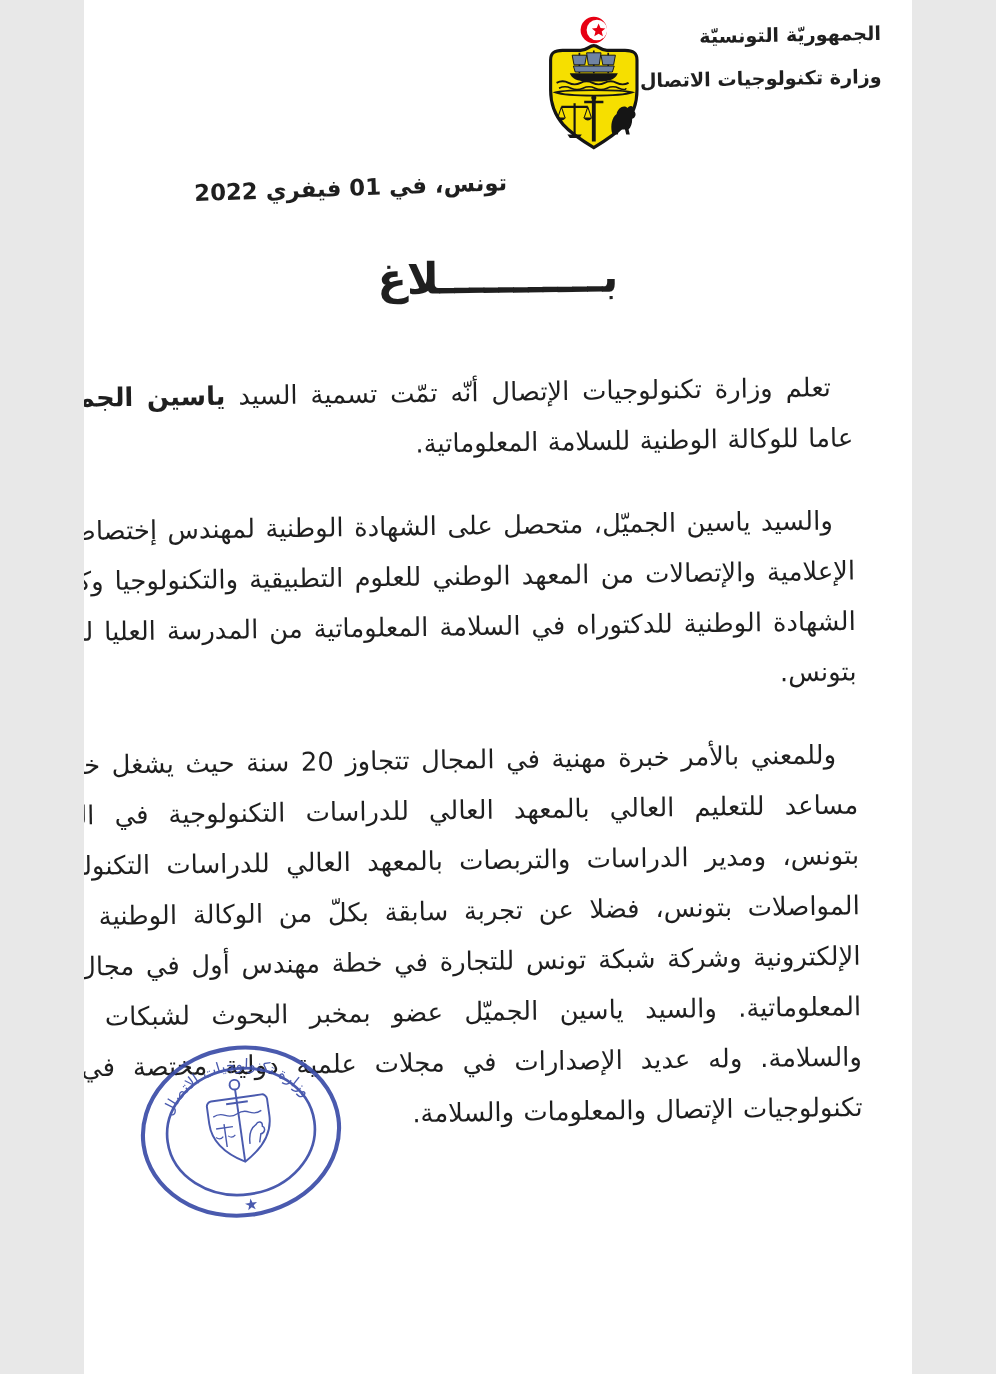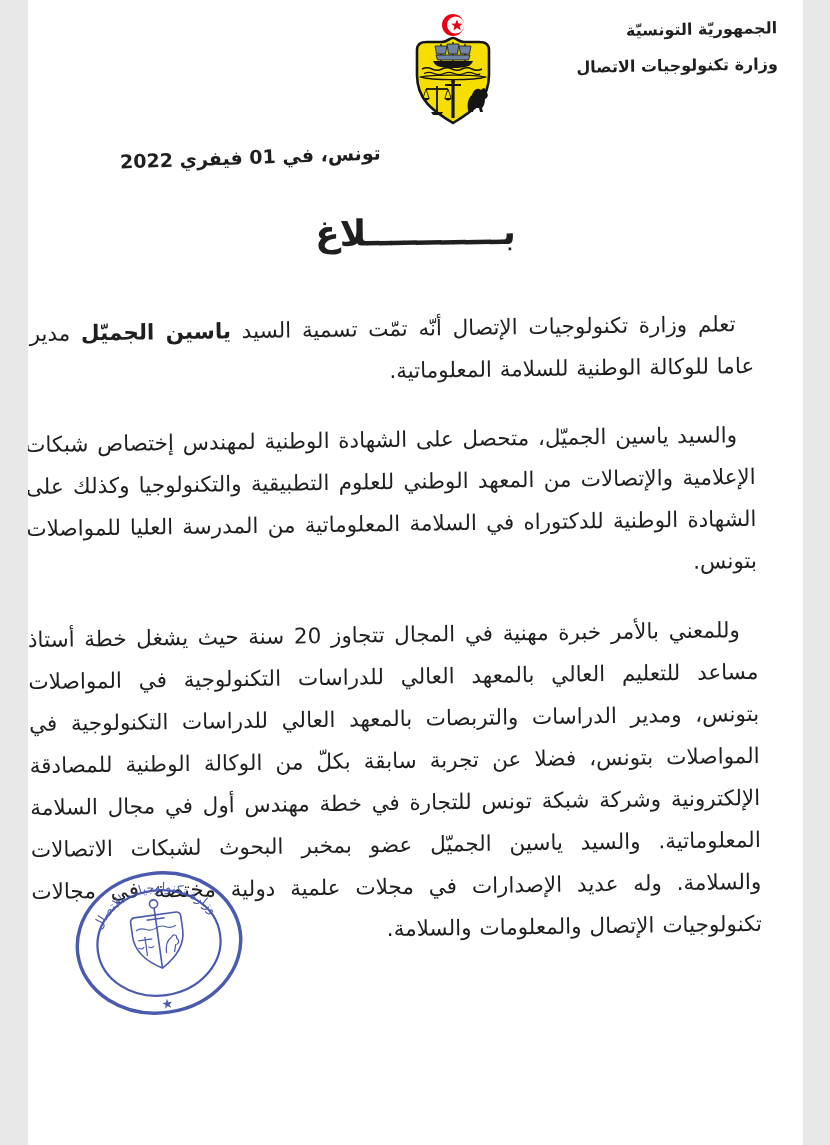--- a/index.html
+++ b/index.html
@@ -1,18 +1,18 @@
 <!DOCTYPE html>
 <html lang="ar" dir="rtl"><head>
 <meta charset="utf-8">
 <style>
   html,body{margin:0;padding:0;background:#e8e8e8;}
   .page{
     position:relative;
-    width:775px;height:1145px;
+    width:690px;height:1145px;
     margin:0 auto;
     background:#ffffff;
     font-family:"DejaVu Sans", sans-serif;
     color:#1f1f1f;
     direction:rtl;
     overflow:hidden;
   }
   
   .gov-header{
     position:absolute;top:20px;right:25px;

